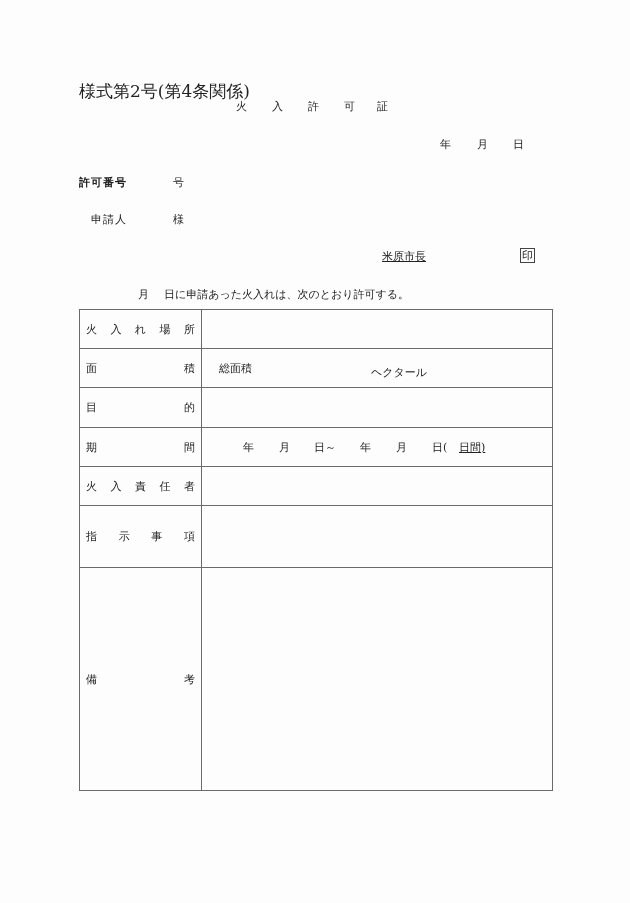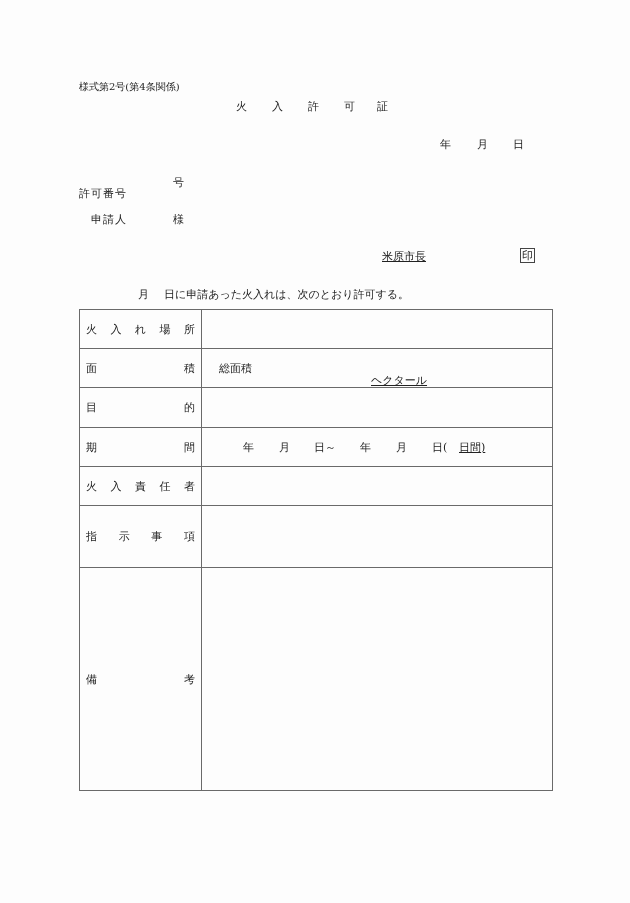--- a/index.html
+++ b/index.html
@@ -20,37 +20,37 @@
   td.label .lab { display:flex; justify-content:space-between; }
   td.value { padding-left:17px !important; position:relative; }
   .seal {
     display:inline-block; border:1px solid #444; padding:0 1px; line-height:13px;
     font-size:11px;
   }
 </style>
 </head>
 <body>
 
-<div class="abs" style="left:79px;top:80px;font-size:10px;">様式第2号(第4条関係)</div>
+<div class="abs" style="left:79px;top:80px;font-size:17px;">様式第2号(第4条関係)</div>
 
 <div class="abs" style="left:236px;top:99px;font-size:11px;">
   <span style="position:absolute;left:0;">火</span>
   <span style="position:absolute;left:36px;">入</span>
   <span style="position:absolute;left:72px;">許</span>
   <span style="position:absolute;left:108px;">可</span>
   <span style="position:absolute;left:141px;">証</span>
 </div>
 
 <div>
   <span class="abs" style="left:440px;top:137px;">年</span>
   <span class="abs" style="left:477px;top:137px;">月</span>
   <span class="abs" style="left:513px;top:137px;">日</span>
 </div>
 
-<span class="abs" style="left:79px;top:186px;letter-spacing:1px;">許可番号</span>
+<span class="abs" style="left:79px;top:175px;letter-spacing:1px;font-weight:bold;">許可番号</span>
 <span class="abs" style="left:173px;top:175px;">号</span>
 
 <span class="abs" style="left:91px;top:212px;letter-spacing:1px;">申請人</span>
 <span class="abs" style="left:173px;top:212px;">様</span>
 
 <span class="abs" style="left:382px;top:249px;text-decoration:underline;">米原市長</span>
 <span class="abs seal" style="left:520px;top:248px;">印</span>
 
 <span class="abs" style="left:138px;top:287px;">月</span>
 <span class="abs" style="left:164px;top:287px;">日に申請あった火入れは、次のとおり許可する。</span>
@@ -71,21 +71,21 @@
   </tr>
   <tr style="height:39px;">
     <td class="label">
       <div class="lab">
         <span>面</span>
         <span>積</span>
       </div>
     </td>
     <td class="value">
       <span>総面積</span>
-      <span style="position:absolute;left:169px;top:24px;text-decoration:underline;">ヘクタール</span>
+      <span style="position:absolute;left:169px;top:16px;">ヘクタール</span>
     </td>
   </tr>
   <tr style="height:40px;">
     <td class="label">
       <div class="lab">
         <span>目</span>
         <span>的</span>
       </div>
     </td>
     <td class="value"></td>

